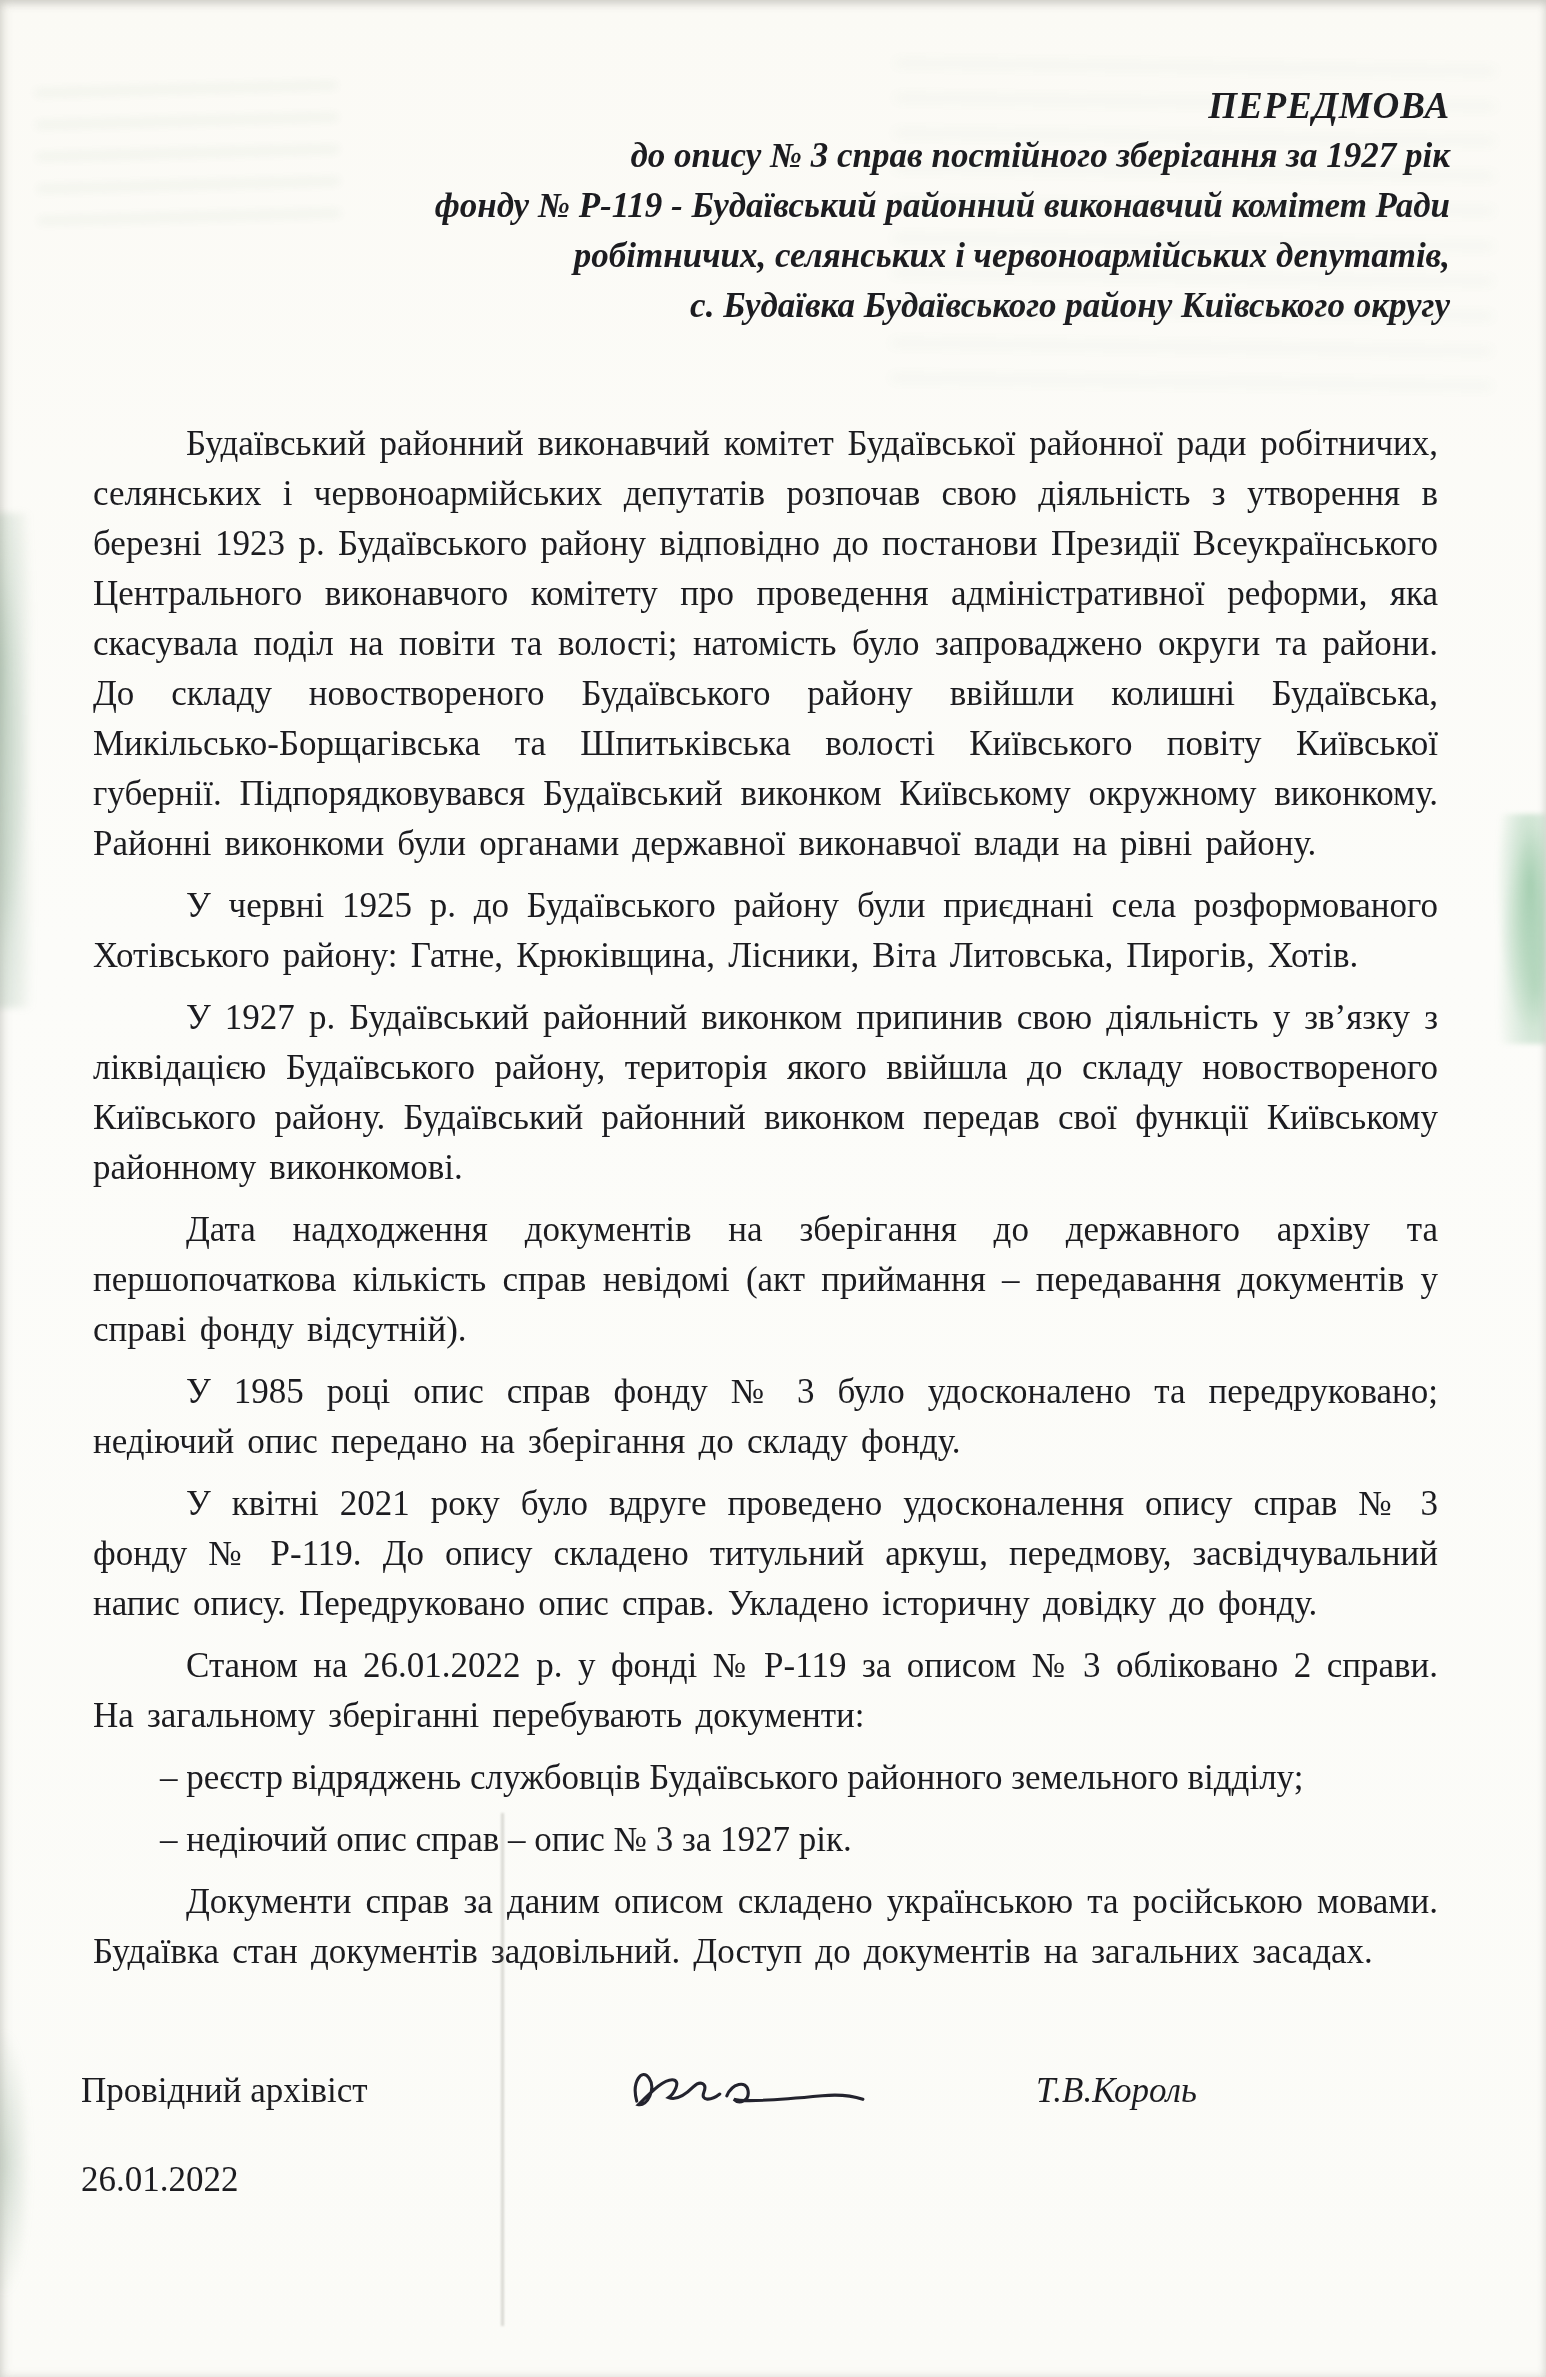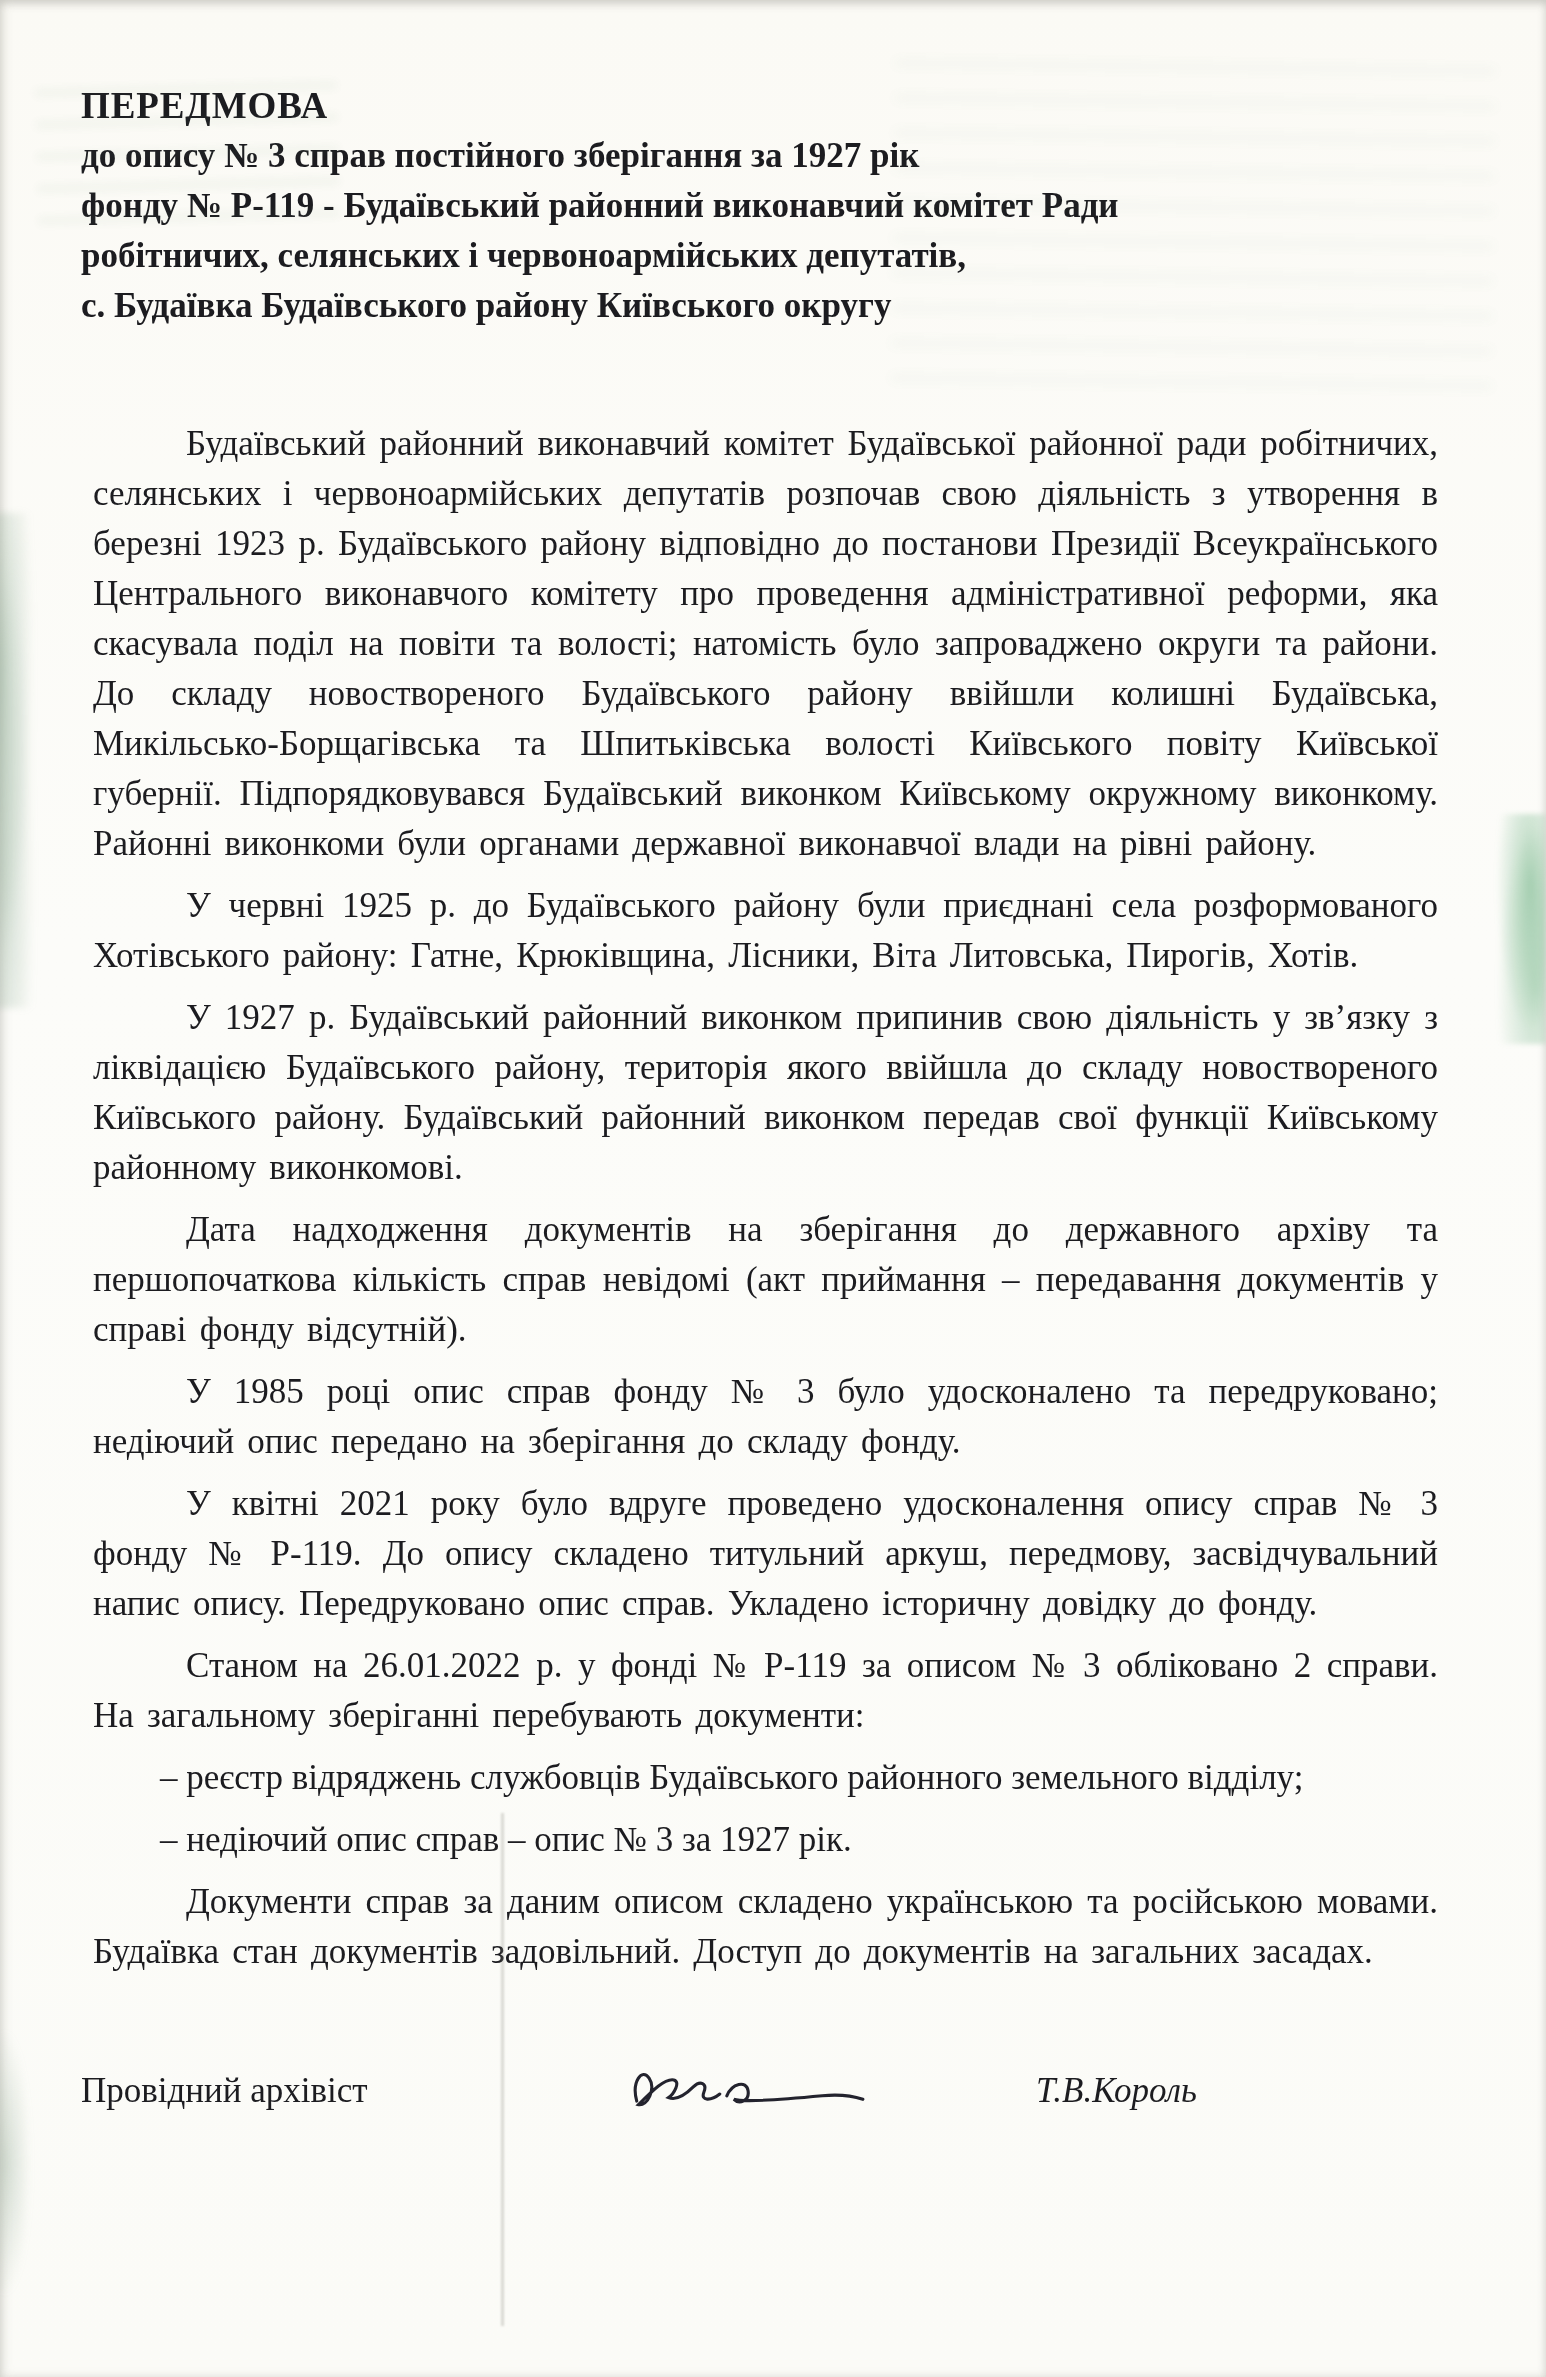--- a/index.html
+++ b/index.html
@@ -47,21 +47,21 @@
   .a-fold-line {
     left: 501px; top: 1813px; width: 2.7px; height: 513px;
     background: rgba(140,140,130,0.30); filter: blur(0.9px);
   }
   .a-bottom-left {
     left: -7px; top: 2017px; width: 40px; height: 292px;
     background: radial-gradient(ellipse at 30% 50%, rgba(120,150,125,0.30), transparent 65%);
     filter: blur(3.5px);
   }
 
-  .title-block { text-align: left; font-weight: bold; }
+  .title-block { text-align: right; font-weight: bold; font-style: italic; }
   .doc-title {
     margin: 0;
     font-size: 37px;
     line-height: 50px;
     letter-spacing: 0.9px;
   }
   .subtitle-line {
     font-size: 35px;
     line-height: 50px;
   }
@@ -135,15 +135,16 @@
                  C 46 40, 60 26, 70 28 C 78 30, 70 44, 64 48
                  C 74 52, 84 44, 92 36 C 100 28, 108 32, 104 42
                  C 100 52, 112 52, 122 44
                  M130 46 C 136 32, 152 28, 154 40 C 156 52, 144 56, 138 50
                  C 150 54, 196 50, 238 46 C 258 44, 272 46, 284 50" stroke="#23232e" stroke-width="3.5" fill="none" stroke-linecap="round"></path>
       </svg>
     </span>
     <span class="signoff-name">Т.В.Король</span>
   </div>
 
+  <div class="signoff-date">26.01.2022</div>
 
 </div>
 
 
 </body></html>

